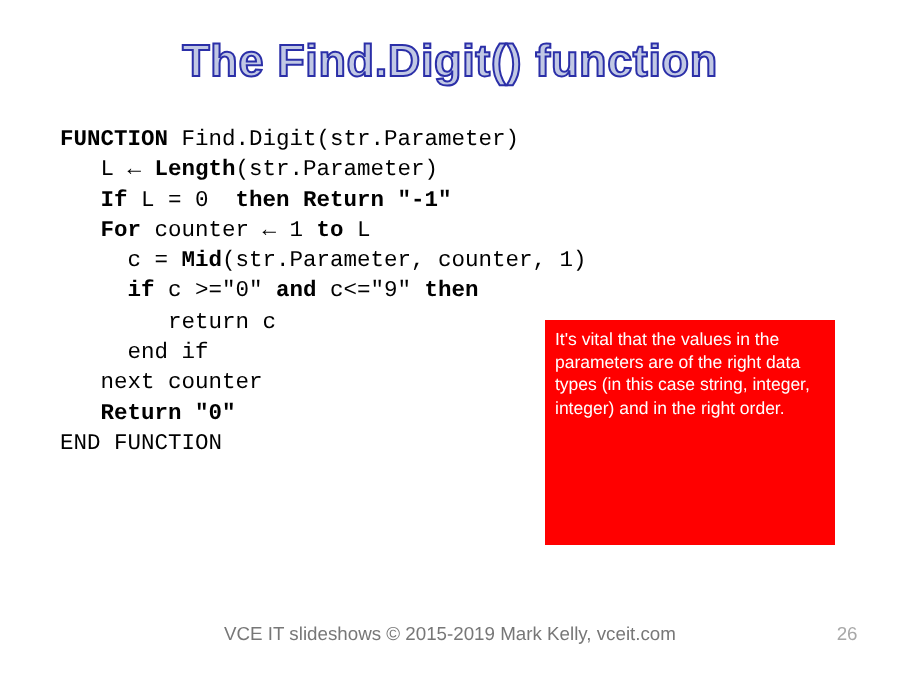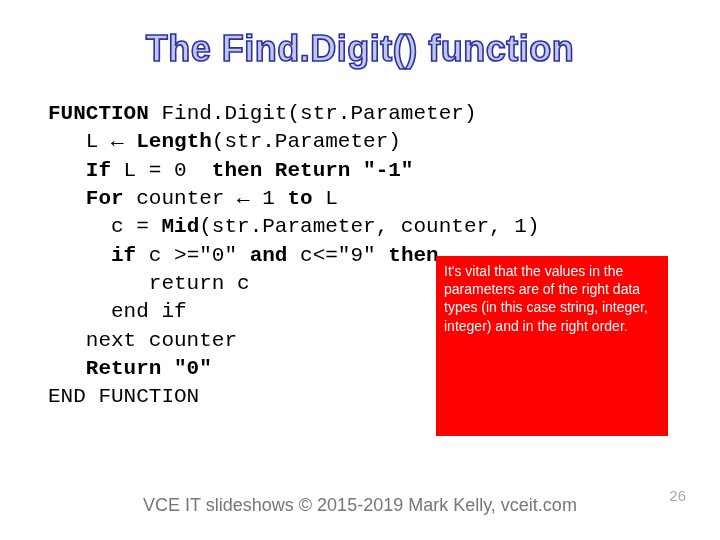--- a/index.html
+++ b/index.html
@@ -16,21 +16,21 @@
     color: #c1c8e4;
     -webkit-text-stroke: 1.6px #2b2fa8;
     letter-spacing: 0.5px;
   }
   .code-area {
     position: absolute;
     top: 100px;
     left: 48px;
     width: 624px;
     font-family: "Courier New", Courier, monospace;
-    font-size: 21px;
+    font-size: 18px;
     line-height: 1.35;
     color: #000;
     white-space: pre;
   }
   .bold { font-weight: 700; }
   .callout {
     position: absolute;
     top: 256px;
     left: 436px;
     width: 232px;
@@ -41,26 +41,26 @@
     font-size: 14px;
     line-height: 1.3;
     padding: 6px 8px 8px 8px;
   }
   .footer-left {
     position: absolute;
     bottom: 24px;
     left: 0;
     width: 720px;
     text-align: center;
-    font-size: 18px;
+    font-size: 15px;
     color: #777;
   }
   .footer-right {
     position: absolute;
-    bottom: 36px;
+    bottom: 24px;
     right: 34px;
     font-size: 15px;
     color: #a8a8a8;
   }
 </style>
 </head>
 <body>
 
 <div class="slide">
 

